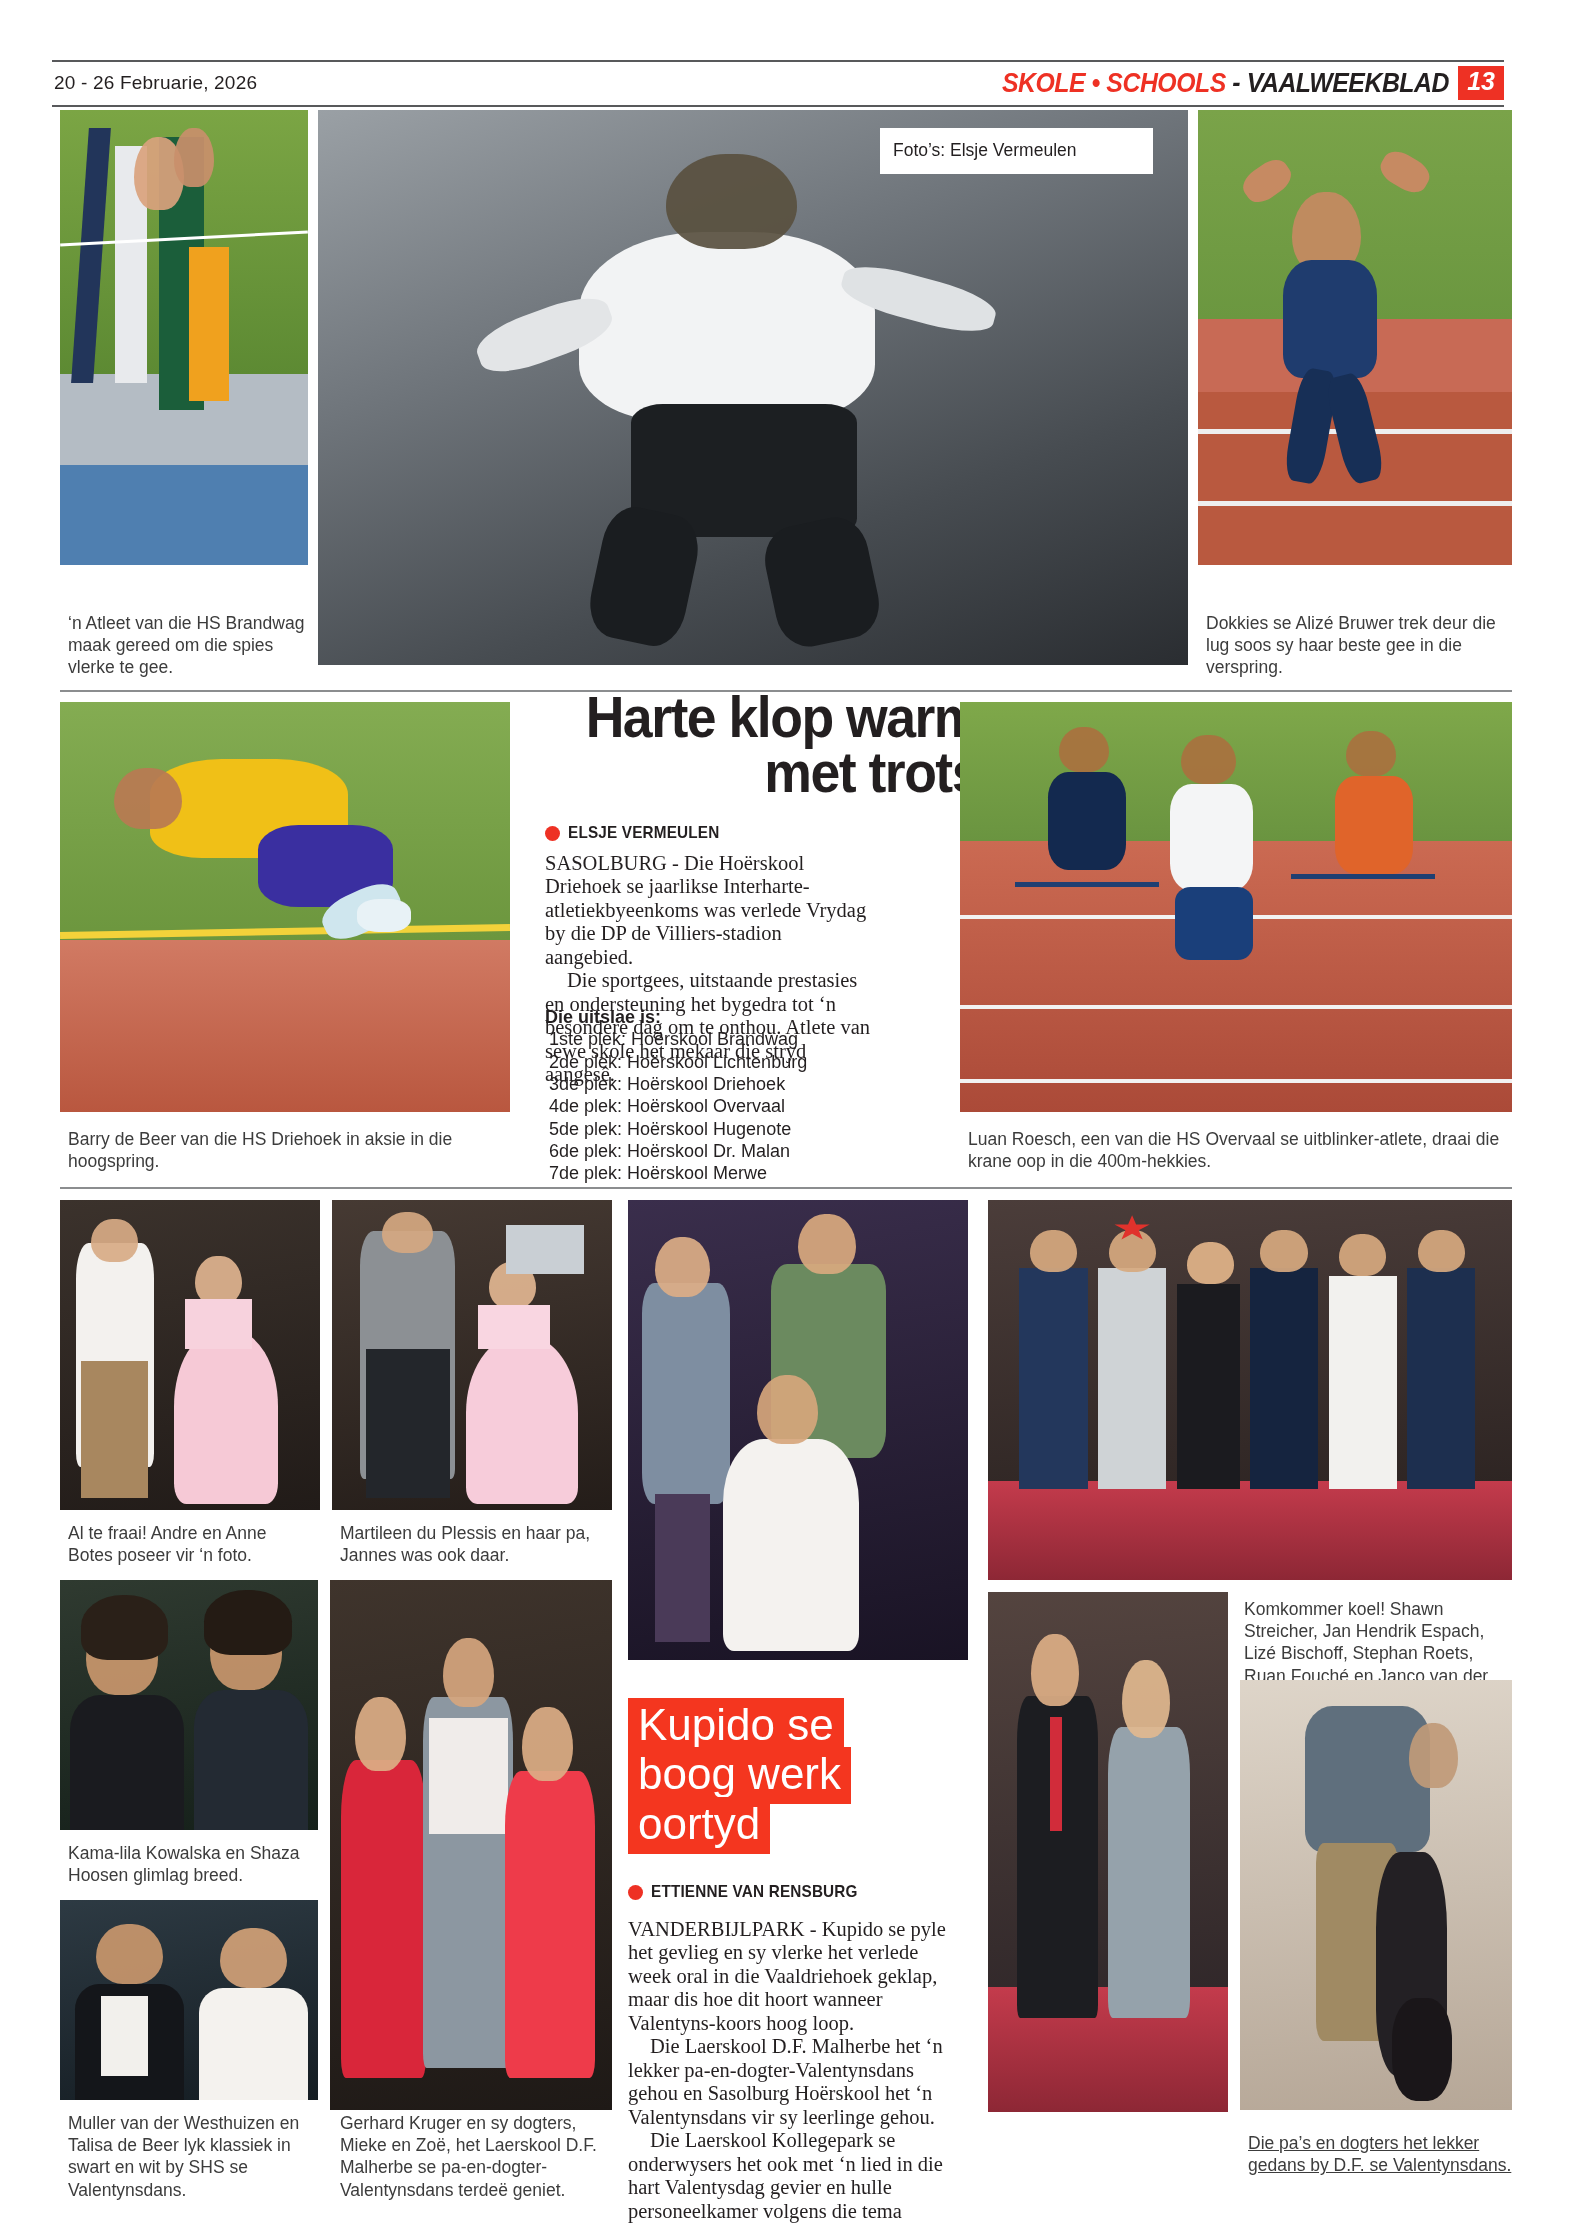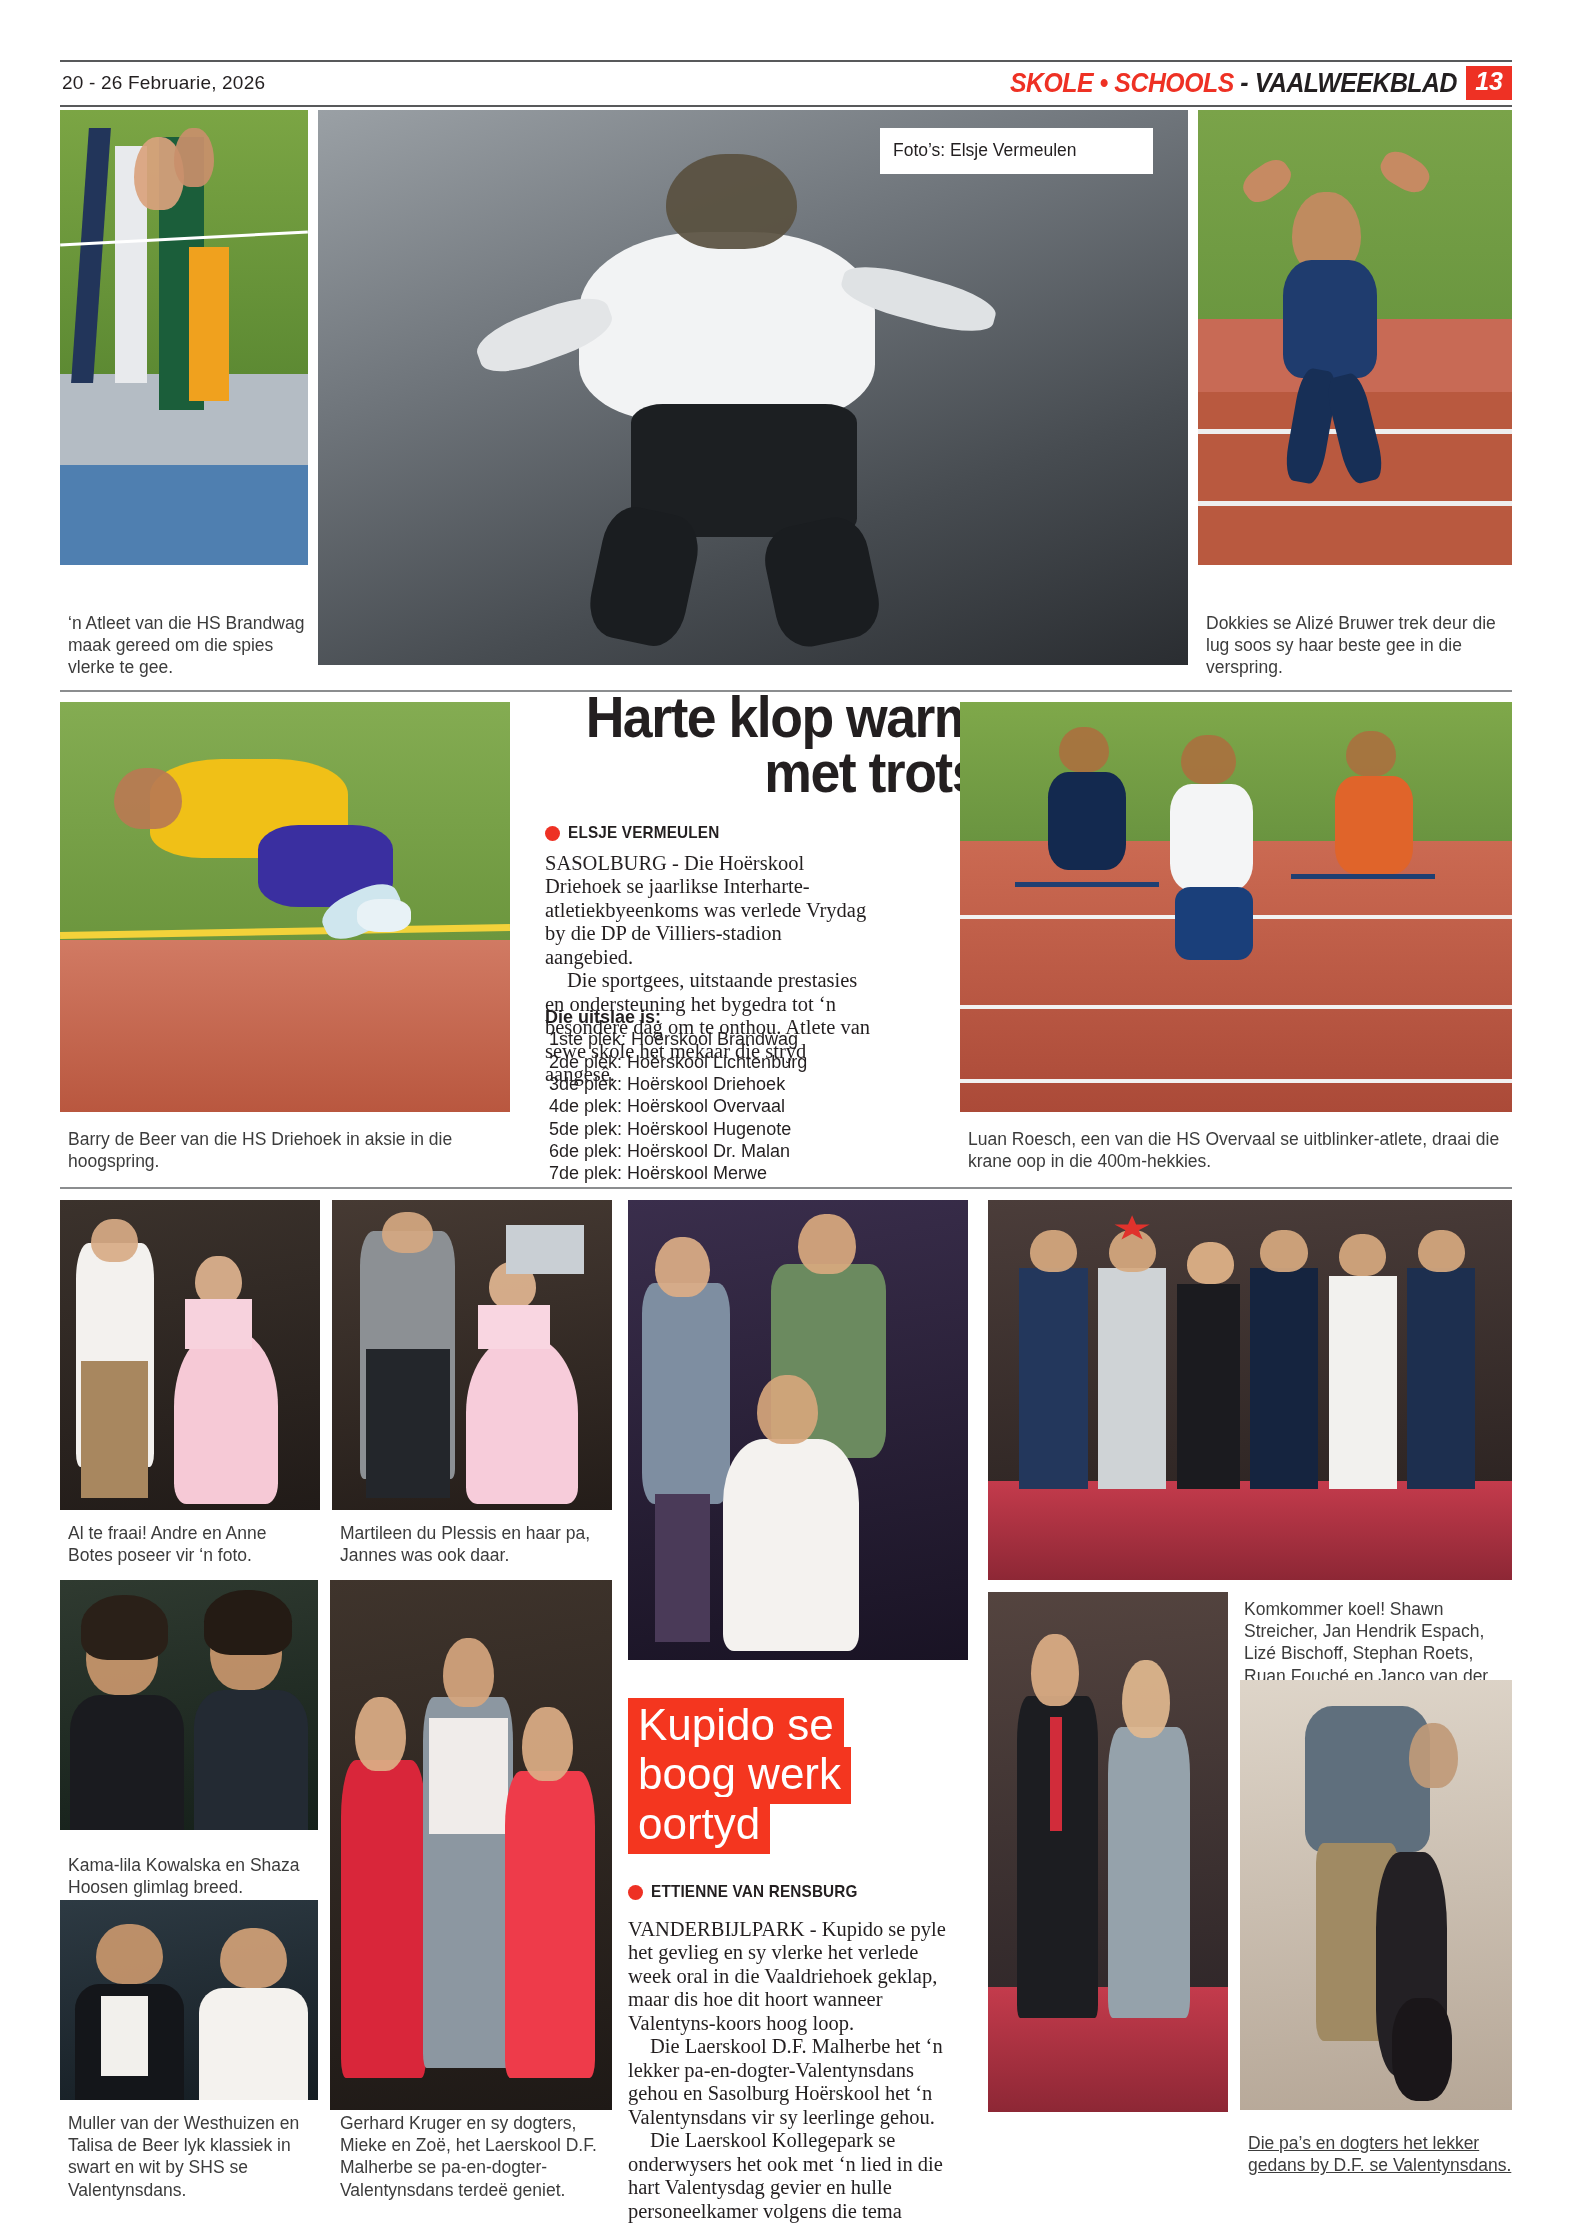--- a/index.html
+++ b/index.html
@@ -6,21 +6,21 @@
   body{
     width:1572px;height:2224px;
     background:#ffffff;
     font-family:"Liberation Sans", sans-serif;
     color:#231f20;
     overflow:hidden;
   }
   .page{position:relative;width:1572px;height:2224px;}
 
   
-  .masthead{position:absolute;left:60px;top:60px;width:1452px;height:62px;}
+  .masthead{position:absolute;left:52px;top:60px;width:1452px;height:62px;}
   .mast-rule-top{position:absolute;left:0;top:0;width:1452px;height:2px;background:#58595b;}
   .mast-rule-bot{position:absolute;left:0;top:45px;width:1452px;height:2px;background:#58595b;}
   .mast-date{position:absolute;left:2px;top:12px;font-size:19px;color:#231f20;letter-spacing:.2px;}
   .mast-logo{position:absolute;right:0;top:4px;height:38px;display:flex;align-items:center;gap:9px;}
   .mast-logo-text{font-size:27px;font-weight:bold;font-style:italic;letter-spacing:-.5px;
       transform:scaleX(.92);transform-origin:right center;white-space:nowrap;}
   .mast-logo-text .red{color:#ee3124;}
   .mast-logo-text .dark{color:#231f20;}
   .mast-page-num{background:#ee3124;color:#fff;font-size:25px;font-weight:bold;font-style:italic;
       padding:1px 9px 3px 9px;line-height:1.18;}
@@ -85,21 +85,21 @@
   #photo-couple1{left:60px;top:1200px;width:260px;height:310px;}
   #photo-couple2{left:332px;top:1200px;width:280px;height:310px;}
   #photo-dance{left:628px;top:1200px;width:340px;height:460px;}
   #photo-group{left:988px;top:1200px;width:524px;height:380px;}
 
   #cap-couple1{left:68px;top:1522px;width:230px;}
   #cap-couple2{left:340px;top:1522px;width:270px;}
   #cap-group{left:1244px;top:1598px;width:270px;}
 
   #photo-girls{left:60px;top:1580px;width:258px;height:250px;}
-  #cap-girls{left:68px;top:1842px;width:250px;margin-top:12px;}
+  #cap-girls{left:68px;top:1842px;width:250px;}
   #photo-family{left:330px;top:1580px;width:282px;height:530px;}
   #photo-redcarpet{left:988px;top:1592px;width:240px;height:520px;}
   #photo-dip{left:1240px;top:1680px;width:272px;height:430px;}
 
   #photo-couple3{left:60px;top:1900px;width:258px;height:200px;}
   #cap-couple3{left:68px;top:2112px;width:258px;}
   #cap-family{left:340px;top:2112px;width:260px;}
   #cap-redcarpet{left:996px;top:2112px;width:230px;}
   #cap-dip{left:1248px;top:2132px;width:270px;text-decoration:underline;}
 

